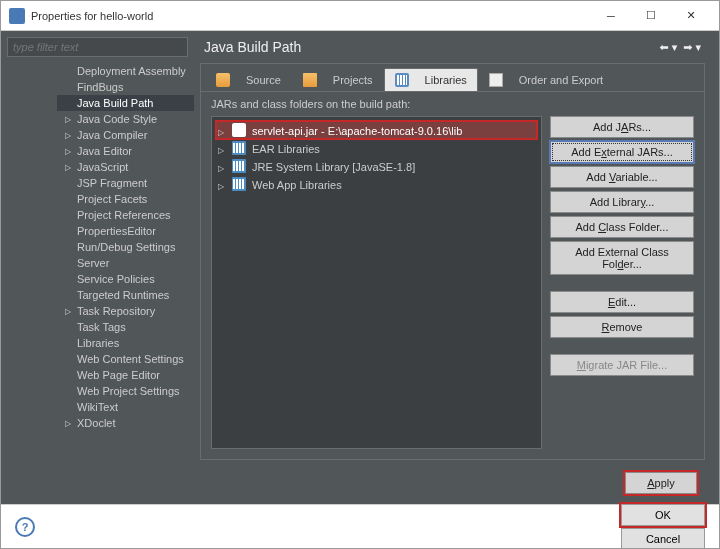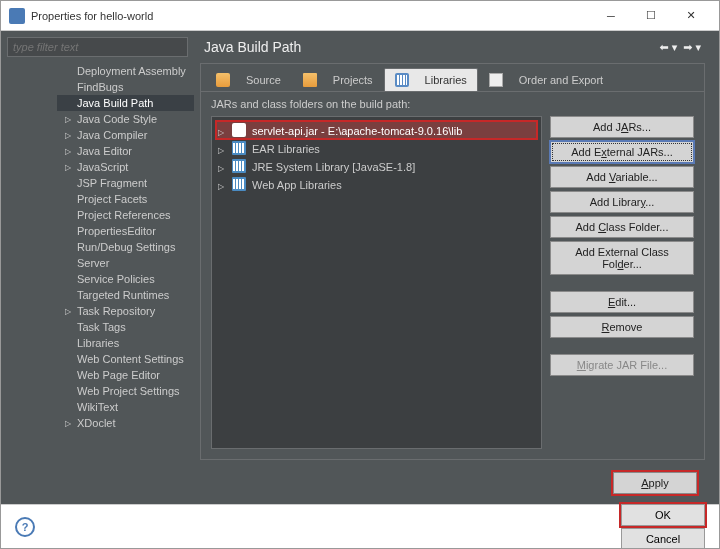--- a/index.html
+++ b/index.html
@@ -155,21 +155,21 @@
           <div class="dlg-btn">Add External Class Fol<u>d</u>er...</div>
           <div class="btn-gap"></div>
           <div class="dlg-btn"><u>E</u>dit...</div>
           <div class="dlg-btn"><u>R</u>emove</div>
           <div class="btn-gap"></div>
           <div class="dlg-btn disabled"><u>M</u>igrate JAR File...</div>
         </div>
       </div>
     </div>
     <div class="apply-row">
-      <div class="dlg-btn highlight" style="width:84px"><u>A</u>pply</div>
+      <div class="dlg-btn highlight" style="width:72px"><u>A</u>pply</div>
     </div>
   </div>
 </div>
 
 <div class="bottom-bar">
   <div class="help-icon">?</div>
   <div class="bottom-btns">
     <div class="bottom-btn highlight">OK</div>
     <div class="bottom-btn">Cancel</div>
   </div>

